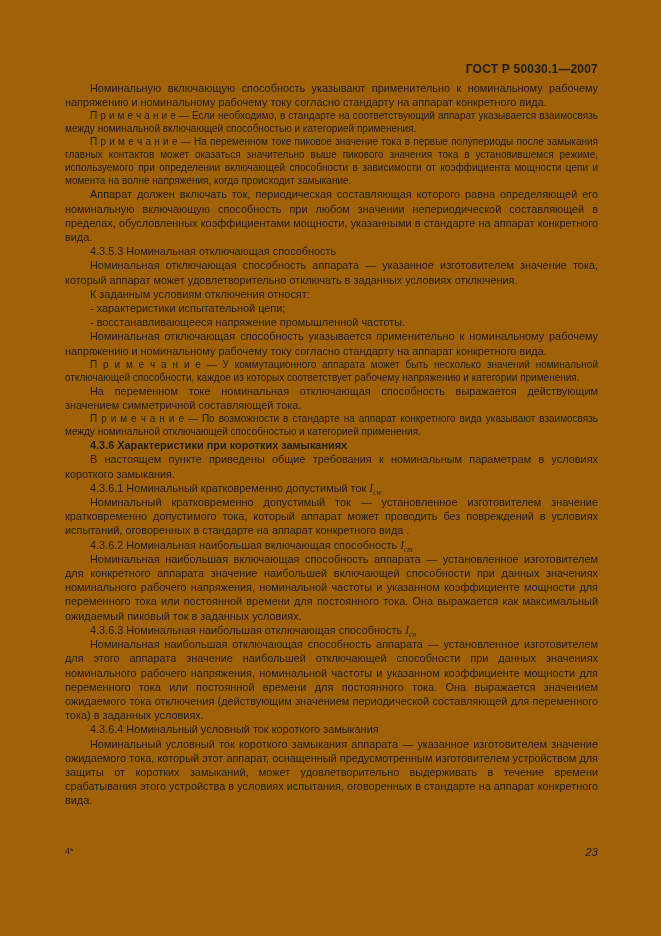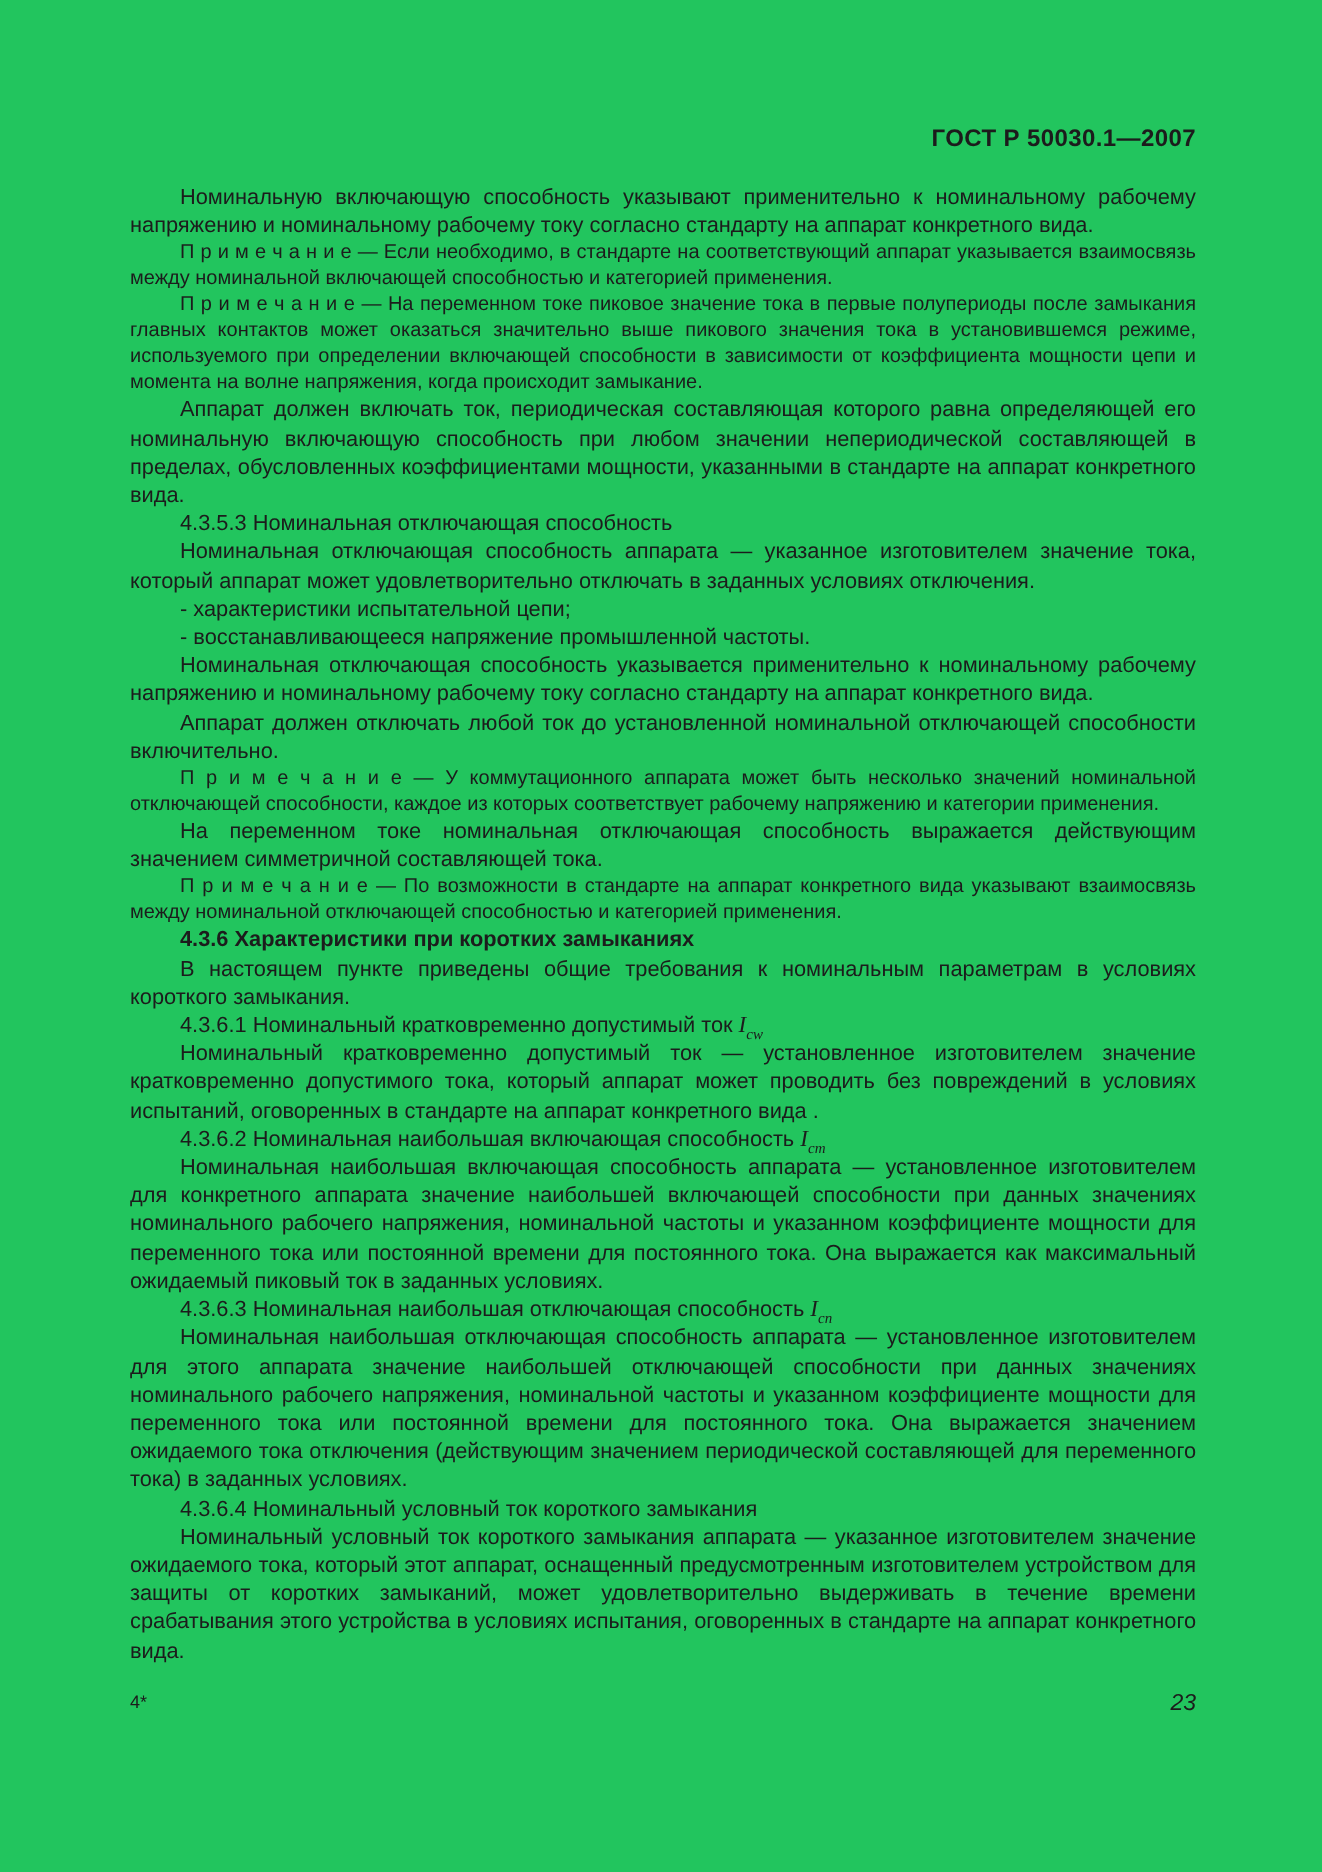--- a/index.html
+++ b/index.html
@@ -3,26 +3,26 @@
 <meta charset="utf-8">
 <style>
   html, body { margin: 0; padding: 0; }
   body {
     width: 661px; height: 936px;
     background: #ffffff;
     font-family: "Liberation Sans", sans-serif;
     color: #1c1c1c;
     -webkit-font-smoothing: antialiased;
   }
-  .page { position: relative; width: 661px; height: 936px; background: #22c55e; overflow: hidden; }
+  .page { position: relative; width: 661px; height: 936px; background: #a16207; overflow: hidden; }
   .header {
     position: absolute; top: 62px; left: 65px; right: 63px;
     text-align: right; font-weight: bold; font-size: 12px; letter-spacing: 0.2px;
   }
-  .content { position: absolute; top: 92px; left: 65px; right: 63px; }
+  .content { position: absolute; top: 81px; left: 65px; right: 63px; }
   .content p {
     margin: 0;
     font-size: 10.9px;
     line-height: 14.2px;
     text-align: justify;
     text-indent: 25px;
   }
   .content p.note {
     font-size: 10px;
     line-height: 13px;
@@ -53,24 +53,24 @@
     <span>ГОСТ Р 50030.1—2007</span>
   </div>
 
   <div class="content" id="doc-content">
       <p class="para"><span>Номинальную включающую способность указывают применительно к номинальному рабочему напряжению и номинальному рабочему току согласно стандарту на аппарат конкретного вида.</span></p>
       <p class="note"><span>П р и м е ч а н и е — Если необходимо, в стандарте на соответствующий аппарат указывается взаимосвязь между номинальной включающей способностью и категорией применения.</span></p>
       <p class="note"><span>П р и м е ч а н и е — На переменном токе пиковое значение тока в первые полупериоды после замыкания главных контактов может оказаться значительно выше пикового значения тока в установившемся режиме, используемого при определении включающей способности в зависимости от коэффициента мощности цепи и момента на волне напряжения, когда происходит замыкание.</span></p>
       <p class="para"><span>Аппарат должен включать ток, периодическая составляющая которого равна определяющей его номинальную включающую способность при любом значении непериодической составляющей в пределах, обусловленных коэффициентами мощности, указанными в стандарте на аппарат конкретного вида.</span></p>
       <p class="clause"><span>4.3.5.3 Номинальная отключающая способность</span></p>
       <p class="para"><span>Номинальная отключающая способность аппарата — указанное изготовителем значение тока, который аппарат может удовлетворительно отключать в заданных условиях отключения.</span></p>
+      <p class="para"><span>К заданным условиям отключения относят:</span></p>
       <p class="list"><span>- характеристики испытательной цепи;</span></p>
       <p class="list"><span>- восстанавливающееся напряжение промышленной частоты.</span></p>
       <p class="para"><span>Номинальная отключающая способность указывается применительно к номинальному рабочему напряжению и номинальному рабочему току согласно стандарту на аппарат конкретного вида.</span></p>
-      <p class="para"><span>Аппарат должен отключать любой ток до установленной номинальной отключающей способности включительно.</span></p>
       <p class="note"><span>П р и м е ч а н и е — У коммутационного аппарата может быть несколько значений номинальной отключающей способности, каждое из которых соответствует рабочему напряжению и категории применения.</span></p>
       <p class="para"><span>На переменном токе номинальная отключающая способность выражается действующим значением симметричной составляющей тока.</span></p>
       <p class="note"><span>П р и м е ч а н и е — По возможности в стандарте на аппарат конкретного вида указывают взаимосвязь между номинальной отключающей способностью и категорией применения.</span></p>
       <p class="heading"><span>4.3.6 Характеристики при коротких замыканиях</span></p>
       <p class="para"><span>В настоящем пункте приведены общие требования к номинальным параметрам в условиях короткого замыкания.</span></p>
       <p class="clause"><span>4.3.6.1 Номинальный кратковременно допустимый ток</span> <span class="sym"><span>I</span><sub>cw</sub></span></p>
       <p class="para"><span>Номинальный кратковременно допустимый ток — установленное изготовителем значение кратковременно допустимого тока, который аппарат может проводить без повреждений в условиях испытаний, оговоренных в стандарте на аппарат конкретного вида .</span></p>
       <p class="clause"><span>4.3.6.2 Номинальная наибольшая включающая способность</span> <span class="sym"><span>I</span><sub>cm</sub></span></p>
       <p class="para"><span>Номинальная наибольшая включающая способность аппарата — установленное изготовителем для конкретного аппарата значение наибольшей включающей способности при данных значениях номинального рабочего напряжения, номинальной частоты и указанном коэффициенте мощности для переменного тока или постоянной времени для постоянного тока. Она выражается как максимальный ожидаемый пиковый ток в заданных условиях.</span></p>
       <p class="clause"><span>4.3.6.3 Номинальная наибольшая отключающая способность</span> <span class="sym"><span>I</span><sub>cn</sub></span></p>

